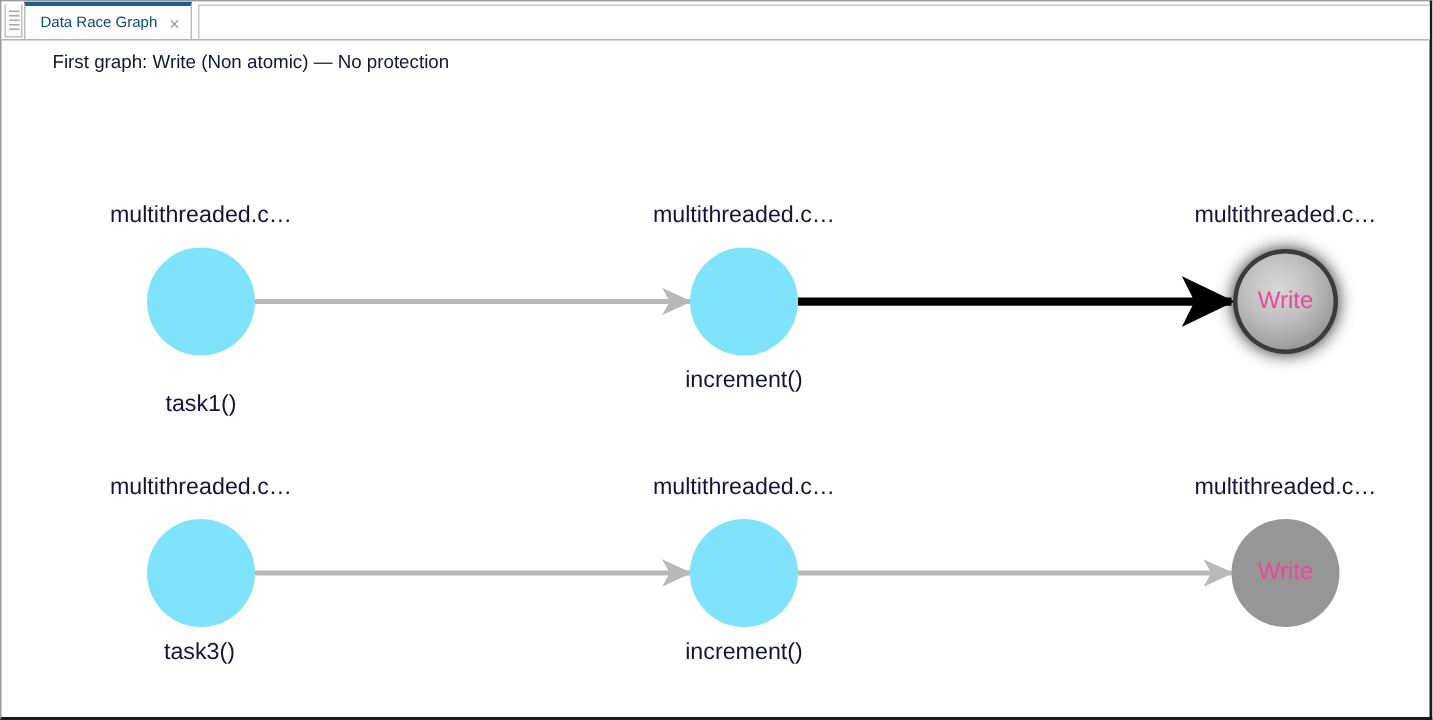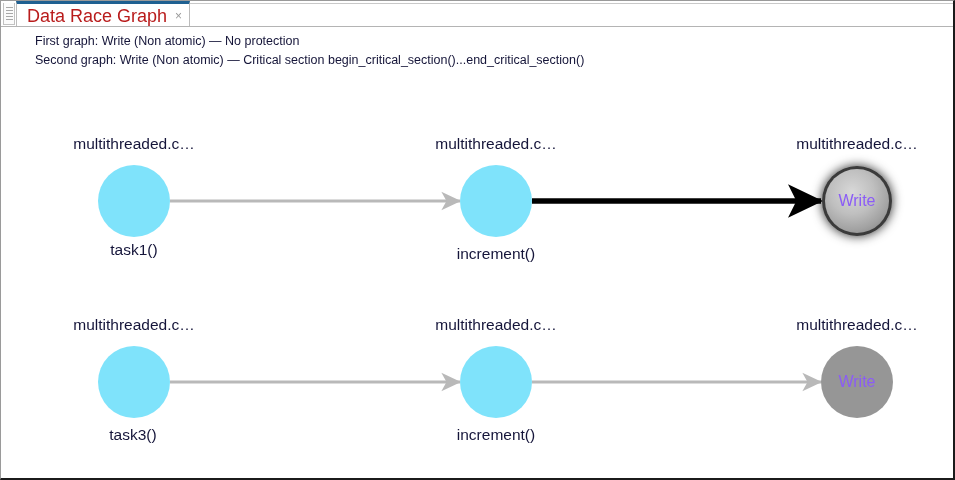--- a/index.html
+++ b/index.html
@@ -67,22 +67,22 @@
     background: #ffffff;
     border: 1px solid #bcbcbc;
     border-top: 3px solid #1f6091;
     border-bottom: none;
     box-sizing: border-box;
     display: flex;
     align-items: center;
     gap: 8px;
   }
   .tab-label {
-    font-size: 18px;
-    color: #b91c1c;
+    font-size: 10px;
+    color: #0c4a6e;
     white-space: nowrap;
     line-height: 1;
     padding-top: 1px;
   }
   .tab-close {
     font-size: 12px;
     color: #9a9a9a;
     line-height: 1;
     padding-top: 1px;
     cursor: pointer;
@@ -125,21 +125,21 @@
   .node-label {
     position: absolute;
     font-size: 15.5px;
     color: #15153a;
     white-space: nowrap;
     transform: translateX(-50%);
   }
   .node-text {
     position: absolute;
     font-size: 16px;
-    color: #8b5cf6;
+    color: #ec4899;
     white-space: nowrap;
     transform: translate(-50%, -50%);
     pointer-events: none;
   }
 </style>
 </head>
 <body>
 
 <div id="app">
 
@@ -154,21 +154,20 @@
     <div class="tab-rest"></div>
     <div class="tab">
       <span class="tab-label">Data Race Graph</span>
       <span class="tab-close">×</span>
     </div>
     <div class="tab-underline"></div>
   </div>
 
   <div class="legend">
     <div class="legend-line">First graph: Write (Non atomic) — No protection</div>
-    <div class="legend-line">Second graph: Write (Non atomic) — Critical section begin_critical_section()...end_critical_section()</div>
   </div>
 
   <div class="canvas">
     <svg id="graph-svg" width="953" height="398">
       <defs>
         <radialGradient id="gradWriteHi" cx="42%" cy="36%" r="72%">
           <stop offset="0%" stop-color="#d8d8d8"></stop>
           <stop offset="48%" stop-color="#bfbfbf"></stop>
           <stop offset="82%" stop-color="#a2a2a2"></stop>
           <stop offset="100%" stop-color="#8d8d8d"></stop>
@@ -194,21 +193,21 @@
           <circle cx="495" cy="120" r="36" fill="#7fe3fb"></circle>
           <circle cx="856" cy="120" r="35" fill="#3a3a3a" filter="url(#glowHi)"></circle>
           <circle cx="856" cy="120" r="32" fill="url(#gradWriteHi)"></circle>
           <circle cx="133" cy="301" r="36" fill="#7fe3fb"></circle>
           <circle cx="495" cy="301" r="36" fill="#7fe3fb"></circle>
           <circle cx="856" cy="301" r="36" fill="#969696"></circle>
         </g>
     </svg>
     <div id="labels-layer">
         <div class="node-label" style="left: 133px; top: 54px;">multithreaded.c…</div>
-        <div class="node-label" style="left: 133px; top: 160px;">task1()</div>
+        <div class="node-label" style="left: 133px; top: 180px;">task1()</div>
         <div class="node-label" style="left: 495px; top: 54px;">multithreaded.c…</div>
         <div class="node-label" style="left: 495px; top: 164px;">increment()</div>
         <div class="node-label" style="left: 856px; top: 54px;">multithreaded.c…</div>
         <div class="node-text" style="left: 856px; top: 120px;">Write</div>
         <div class="node-label" style="left: 133px; top: 235px;">multithreaded.c…</div>
         <div class="node-label" style="left: 132px; top: 345px;">task3()</div>
         <div class="node-label" style="left: 495px; top: 235px;">multithreaded.c…</div>
         <div class="node-label" style="left: 495px; top: 345px;">increment()</div>
         <div class="node-label" style="left: 856px; top: 235px;">multithreaded.c…</div>
         <div class="node-text" style="left: 856px; top: 301px;">Write</div>

